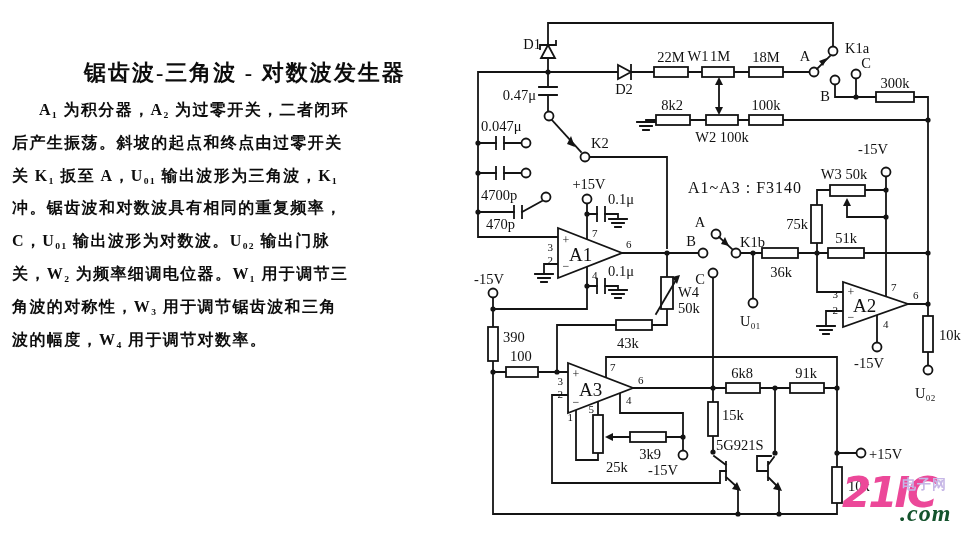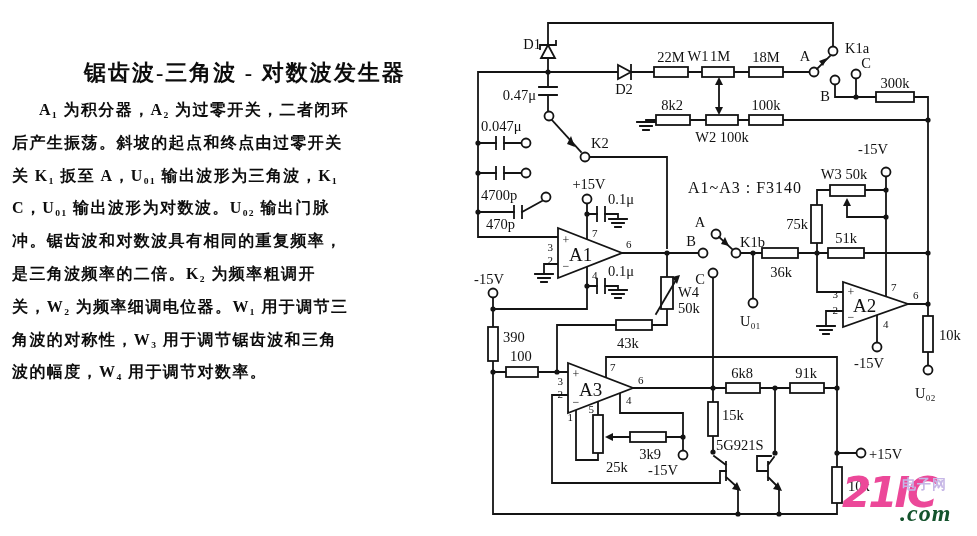--- a/index.html
+++ b/index.html
@@ -37,23 +37,22 @@
 </head>
 <body>
 
 <div class="stage">
 
   <div class="article">
     <div class="title">锯齿波-三角波 - 对数波发生器</div>
     <div class="line first">A₁ 为积分器，A₂ 为过零开关，二者闭环</div>
     <div class="line">后产生振荡。斜坡的起点和终点由过零开关</div>
     <div class="line">关 K₁ 扳至 A，U₀₁ 输出波形为三角波，K₁</div>
+    <div class="line">冲。锯齿波和对数波具有相同的重复频率，</div>
     <div class="line">C，U₀₁ 输出波形为对数波。U₀₂ 输出门脉</div>
-    <div class="line">冲。锯齿波和对数波具有相同的重复频率，</div>
-    <div class="line">是三角波频率的二倍。K₂ 为频率粗调开</div>
     <div class="line">关，W₂ 为频率细调电位器。W₁ 用于调节三</div>
     <div class="line">角波的对称性，W₃ 用于调节锯齿波和三角</div>
     <div class="line">波的幅度，W₄ 用于调节对数率。</div>
   </div>
 
   <svg class="schem" width="977" height="536" viewBox="0 0 977 536">
 
     <g>
       <path class="wire" d="M478,237 H558 M478,72 V237 M478,72 H618 M632,72 H654 M688,72 H702 M734,72 H749 M783,72 H809
         M548,72 V58 M548,45 V23 M548,23 H833 M833,23 V46

